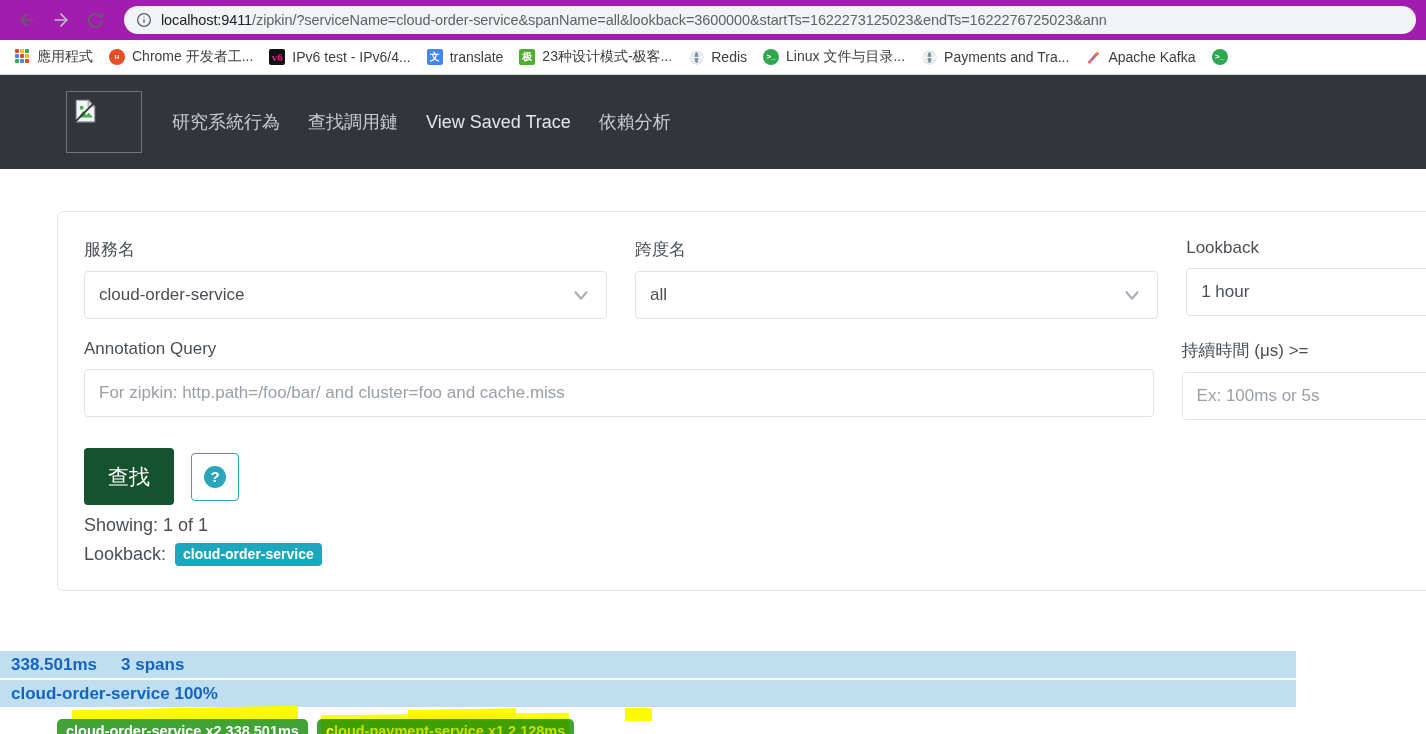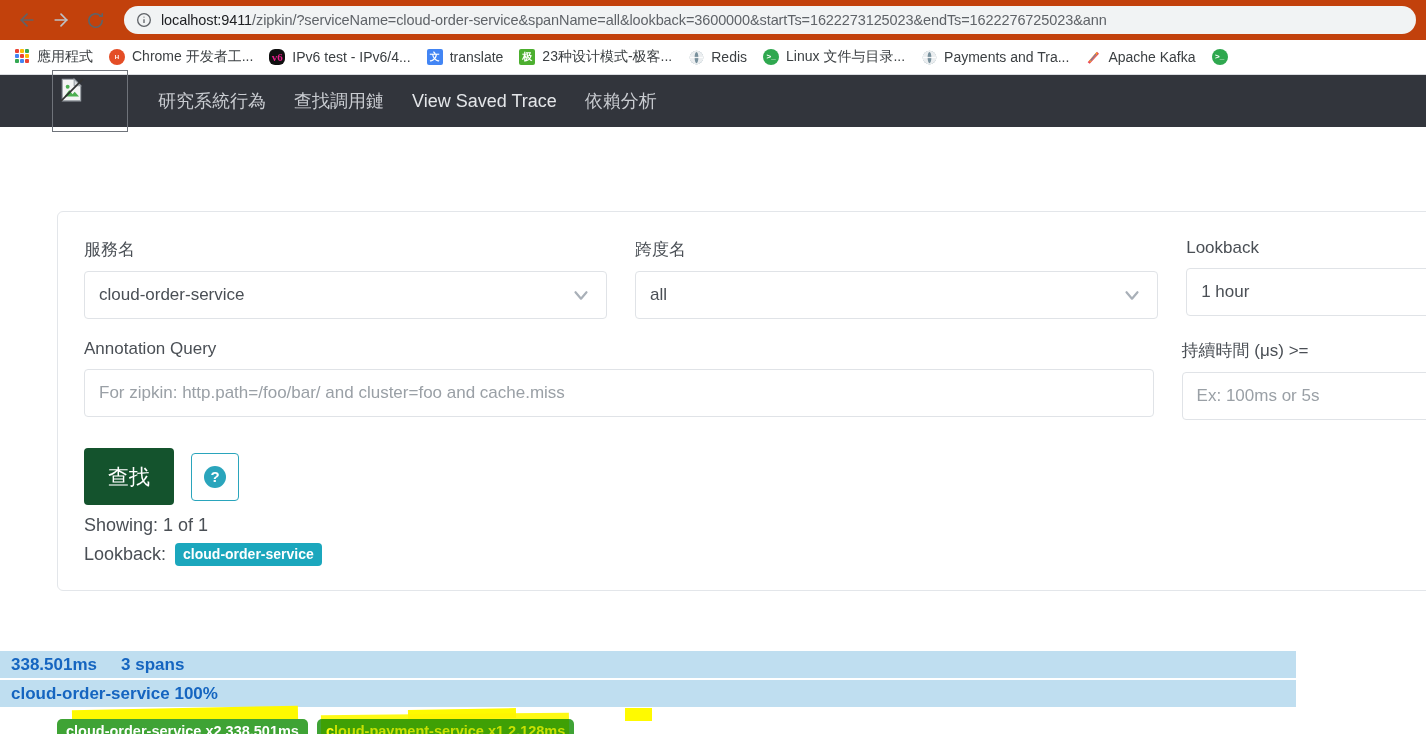--- a/index.html
+++ b/index.html
@@ -16,21 +16,21 @@
   
   #browser-chrome {
     width: 1426px;
     background: #ffffff;
   }
   #toolbar {
     height: 40px;
     display: flex;
     align-items: center;
     padding: 0 10px;
-    background: #c2410c;
+    background: #a21caf;
   }
   .nav-btn {
     width: 34px; height: 34px;
     display: flex; align-items: center; justify-content: center;
     color: #5f6368;
     flex: 0 0 auto;
   }
   .nav-btn.disabled { color: #bdc1c6; }
   .nav-btn svg { display: block; }
   #omnibox {
@@ -100,37 +100,37 @@
   
   .ico-apps {
     display: grid;
     grid-template-columns: repeat(3, 4px);
     grid-template-rows: repeat(3, 4px);
     gap: 1px;
     background: transparent;
   }
   .ico-apps i { display: block; width: 4px; height: 4px; border-radius: 1px; }
   .ico-html { background: #e44d26; border-radius: 50%; font-size: 6px; }
-  .ico-v6 { background: #111; color: #e91e8c; font-size: 11px; font-family: "Liberation Serif", serif; border-radius: 6px; }
+  .ico-v6 { background: #111; color: #e91e8c; font-size: 11px; font-family: "Liberation Serif", serif; }
   .ico-gtr { background: #4285f4; font-size: 10px; }
   .ico-jk { background: #4caf2f; font-size: 10px; }
   .ico-globe { background: transparent; color: #78909c; }
   .ico-term { background: #2fa84f; color:#fff; font-size: 8px; border-radius: 50%; }
   .ico-kafka { background: transparent; }
   #browser-sep { height: 1px; background: #dadce0; }
 
   
   #app { width: 1426px; height: 659px; background: #fff; position: relative; }
 
   #zipkin-navbar {
-    height: 52px;
+    height: 94px;
     background: #32353c;
     display: flex;
     align-items: center;
-    padding-left: 52px;
+    padding-left: 66px;
   }
   #brand-logo-box {
     width: 76px; height: 62px;
     border: 1px solid #6f737a;
     background: transparent;
     display: flex;
     align-items: flex-start;
     justify-content: flex-start;
     padding: 6px;
     flex: 0 0 auto;

